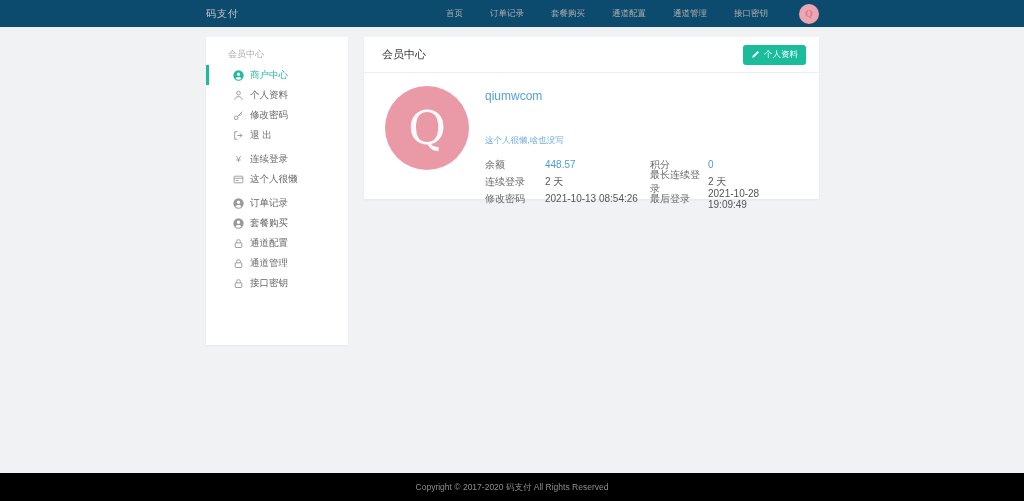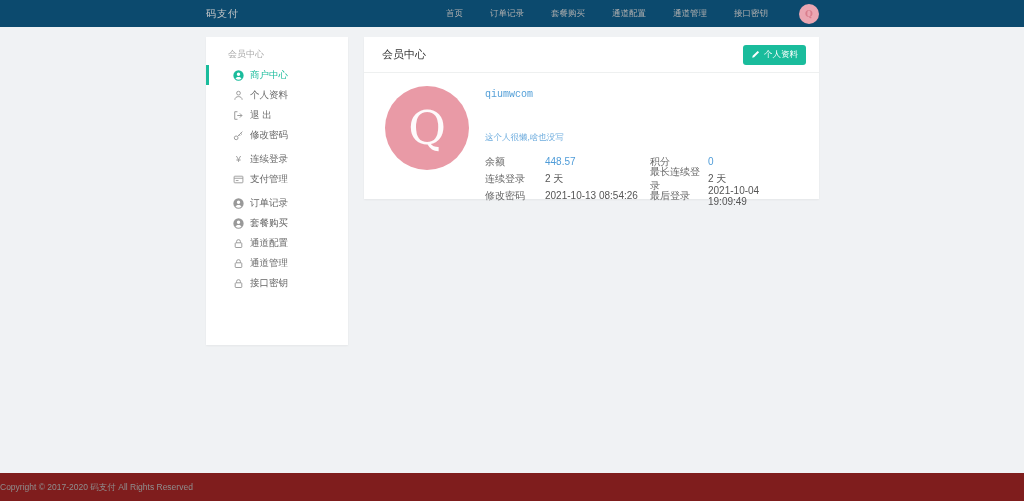--- a/index.html
+++ b/index.html
@@ -72,33 +72,33 @@
     font-family:inherit;
   }
   .card-body { display:flex; padding:13px 20px 0 21px; }
   .profile-avatar {
     width:84px; height:84px; border-radius:50%; background:#e99aa6;
     display:flex; align-items:center; justify-content:center;
     color:rgba(255,255,255,.95); font-size:46px;
     font-family:"DejaVu Serif",serif; flex-shrink:0;
   }
   .profile-info { margin-left:16px; flex:1; padding-top:3px; }
-  .username { color:#55a0d8; font-size:10px; margin-bottom:3px; cursor:default;font-family:Liberation Mono, monospace; }
+  .username { color:#55a0d8; font-size:12px; margin-bottom:3px; cursor:default; }
   .bio { color:#6fadde; font-size:8.5px; margin-bottom:9px;margin-top:32px; }
   .stat-row { height:17px; display:flex; align-items:center; font-size:10px; }
   .s-lab  { width:60px;  color:#666; }
   .s-val  { width:105px; color:#555; }
   .s-lab2 { width:58px;  color:#666; }
   .s-val2 { flex:1;      color:#555; }
   .hl { color:#4f9cd8; }
   
   .footer {
     position:absolute; left:0; right:0; bottom:0; height:28px;
-    background:#7f1d1d; color:#8f8f8f; font-size:8.5px;
-    text-align:left; line-height:28px;
+    background:#000000; color:#8f8f8f; font-size:8.5px;
+    text-align:center; line-height:28px;
   }
   svg { display:block; }
 </style>
 </head>
 <body>
 
 <div class="topbar">
   <div class="topbar-inner">
     <span class="brand">码支付</span>
     <div class="topnav">
@@ -133,55 +133,55 @@
             <circle cx="8" cy="4.6" r="2.7"></circle>
             <path d="M2.7 14.2c0-2.9 2.4-4.6 5.3-4.6s5.3 1.7 5.3 4.6"></path>
           </svg>
       </span>
       <span>个人资料</span>
     </div>
 
     <div class="side-item">
       <span class="icon">
         <svg viewBox="0 0 16 16" width="11" height="11" fill="none" stroke="currentColor" stroke-width="1.4">
+            <circle cx="4.6" cy="11.4" r="2.7"></circle>
+            <path d="M6.8 9.2 13.6 2.4M11.2 4.8l1.9 1.9M9 7l1.5 1.5"></path>
+          </svg>
+      </span>
+      <span>修改密码</span>
+    </div>
+
+    <div class="side-item">
+      <span class="icon">
+        <svg viewBox="0 0 16 16" width="11" height="11" fill="none" stroke="currentColor" stroke-width="1.4">
             <path d="M6.5 2.5h-4v11h4"></path>
             <path d="M10 5l3 3-3 3M13 8H6.2"></path>
           </svg>
       </span>
       <span>退 出</span>
-    </div>
-
-    <div class="side-item">
-      <span class="icon">
-        <svg viewBox="0 0 16 16" width="11" height="11" fill="none" stroke="currentColor" stroke-width="1.4">
-            <circle cx="4.6" cy="11.4" r="2.7"></circle>
-            <path d="M6.8 9.2 13.6 2.4M11.2 4.8l1.9 1.9M9 7l1.5 1.5"></path>
-          </svg>
-      </span>
-      <span>修改密码</span>
     </div>
   </div>
 
   <div class="side-section">
 
     <div class="side-item">
       <span class="icon">
           <span class="yen-glyph">¥</span>
         </span>
       <span>连续登录</span>
     </div>
 
     <div class="side-item">
       <span class="icon">
         <svg viewBox="0 0 16 16" width="11" height="11" fill="none" stroke="currentColor" stroke-width="1.3">
             <rect x="1.6" y="3.2" width="12.8" height="9.6" rx="1"></rect>
             <path d="M1.6 6.2h12.8M4 9.5h4"></path>
           </svg>
       </span>
-      <span>支付管理</span>
+      <span>这个人很懒</span>
     </div>
   </div>
 
   <div class="side-section">
 
     <div class="side-item">
       <span class="icon">
         <svg viewBox="0 0 16 16" width="11" height="11">
             <path fill="currentColor" d="M8 .5a7.5 7.5 0 1 0 0 15 7.5 7.5 0 0 0 0-15zm0 3.2a2.5 2.5 0 1 1 0 5 2.5 2.5 0 0 1 0-5zm0 10.6a6 6 0 0 1-4.3-1.8c.3-1.5 2.2-2.4 4.3-2.4s4 .9 4.3 2.4A6 6 0 0 1 8 14.3z"></path>
           </svg>
@@ -257,21 +257,21 @@
       <div class="stat-row">
         <span class="s-lab">连续登录</span>
         <span class="s-val">2 天</span>
         <span class="s-lab2">最长连续登录</span>
         <span class="s-val2">2 天</span>
       </div>
       <div class="stat-row">
         <span class="s-lab">修改密码</span>
         <span class="s-val">2021-10-13 08:54:26</span>
         <span class="s-lab2">最后登录</span>
-        <span class="s-val2">2021-10-04 19:09:49</span>
+        <span class="s-val2">2021-10-28 19:09:49</span>
       </div>
     </div>
   </div>
 </div>
 
 <div class="footer">
   <span>Copyright © 2017-2020 码支付 All Rights Reserved</span>
 </div>
 
 </body></html>

